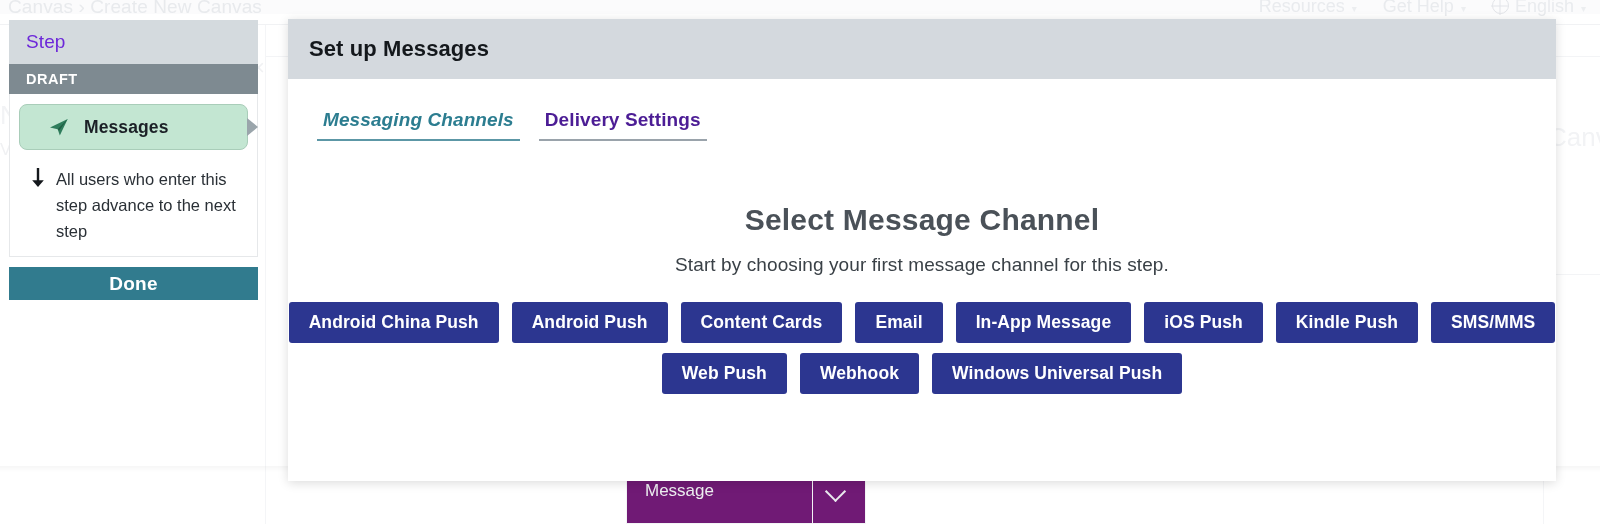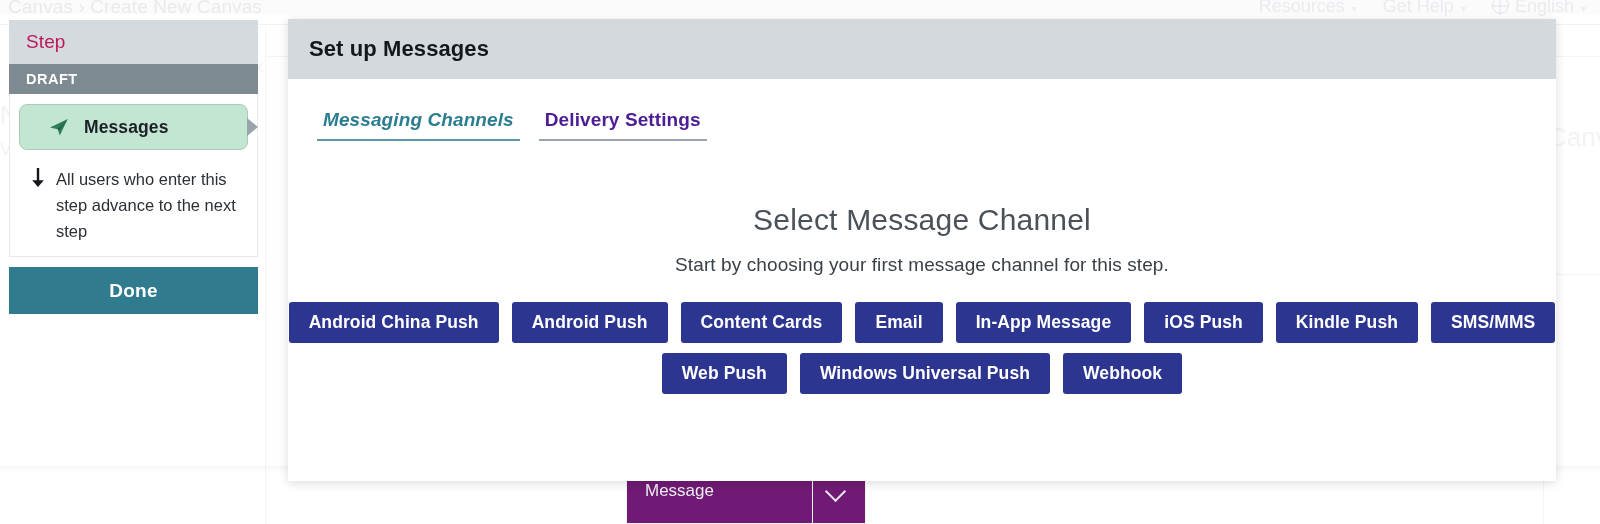--- a/index.html
+++ b/index.html
@@ -183,21 +183,21 @@
   .step-header {
     height: 44px;
     background: #d4dade;
     display: flex;
     align-items: center;
     padding-left: 17px;
     box-sizing: border-box;
   }
   .step-header-title {
     font-size: 19px;
-    color: #be185d;
+    color: #6d28d9;
     letter-spacing: .1px;
   }
   .draft-bar {
     height: 30px;
     background: #7e8a91;
     display: flex;
     align-items: center;
     padding-left: 17px;
     box-sizing: border-box;
   }
@@ -262,21 +262,21 @@
     margin-right: 9px;
     margin-top: 1px;
   }
   .advance-note-text {
     font-size: 16.5px;
     line-height: 26px;
     color: #2a3036;
   }
   .done-button {
     margin-top: 10px;
-    height: 47px;
+    height: 33px;
     background: #317b8e;
     color: #ffffff;
     font-size: 19px;
     font-weight: bold;
     display: flex;
     align-items: center;
     justify-content: center;
     cursor: pointer;
     letter-spacing: .2px;
   }
@@ -329,21 +329,21 @@
     color: #4c1d95;
     border-bottom: 2px solid #9aa3ab;
   }
   .empty-state {
     text-align: center;
     margin-top: 62px;
   }
   .empty-title {
     font-size: 30px;
     color: #4a5158;
-    font-weight: normal;
+    font-weight: bold;
     letter-spacing: .2px;
   }
   .empty-sub {
     font-size: 19px;
     color: #3a4147;
     margin-top: 17px;
     letter-spacing: .1px;
   }
   .channel-rows {
     margin-top: 26px;
@@ -462,18 +462,18 @@
         <button class="channel-button">Android Push</button>
         <button class="channel-button">Content Cards</button>
         <button class="channel-button">Email</button>
         <button class="channel-button">In-App Message</button>
         <button class="channel-button">iOS Push</button>
         <button class="channel-button">Kindle Push</button>
         <button class="channel-button">SMS/MMS</button>
       </div>
       <div class="channel-row">
         <button class="channel-button">Web Push</button>
+        <button class="channel-button">Webhook</button>
         <button class="channel-button">Windows Universal Push</button>
-        <button class="channel-button">Webhook</button>
       </div>
     </div>
   </div>
 </div>
 
 </body></html>

